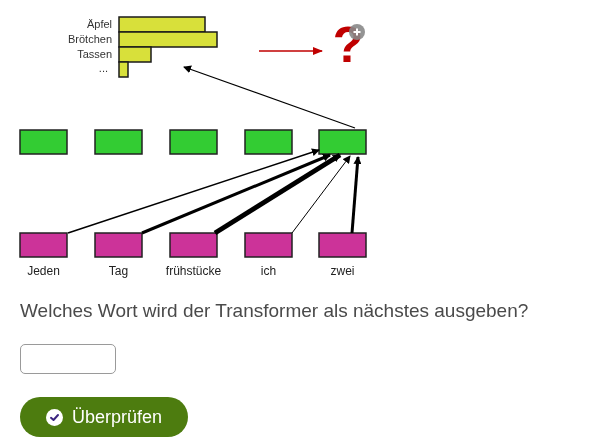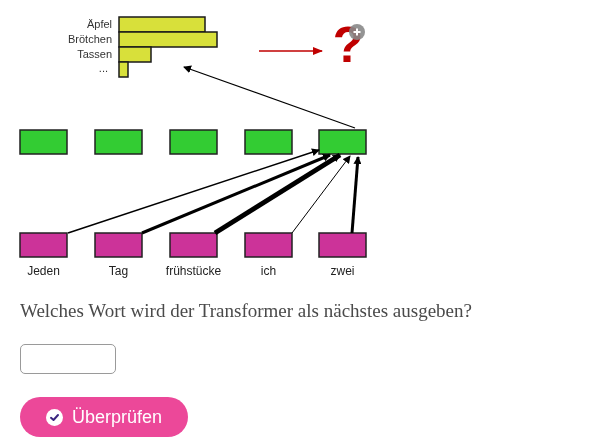--- a/index.html
+++ b/index.html
@@ -1,20 +1,20 @@
 <!DOCTYPE html>
 <html><head>
 <meta charset="utf-8">
 <style>
   html, body { margin: 0; padding: 0; background: #ffffff; }
   body { width: 600px; height: 445px; position: relative; overflow: hidden; font-family: "Liberation Sans", sans-serif; }
   #diagram { position: absolute; left: 0; top: 0; width: 600px; height: 285px; }
-  .question { position: absolute; left: 20px; top: 300px; font-size: 19px; color: #4a4a4a; white-space: nowrap; font-family: Liberation Serif, serif; }
+  .question { position: absolute; left: 20px; top: 300px; font-size: 19px; color: #4a4a4a; white-space: nowrap; }
   .answer-input { position: absolute; left: 20px; top: 344px; width: 96px; height: 30px; border: 1px solid #9a9a9a; border-radius: 5px; box-sizing: border-box; background: #fff; font-size: 15px; padding: 0 6px; }
-  .check-button { position: absolute; left: 20px; top: 397px; width: 168px; height: 40px; border-radius: 20px; background: #ec4899; color: #fff; border: none; display: flex; align-items: center; justify-content: center; gap: 9px; font-size: 18px; font-family: "Liberation Sans", sans-serif; cursor: pointer; }
+  .check-button { position: absolute; left: 20px; top: 397px; width: 168px; height: 40px; border-radius: 20px; background: #4d7c0f; color: #fff; border: none; display: flex; align-items: center; justify-content: center; gap: 9px; font-size: 18px; font-family: "Liberation Sans", sans-serif; cursor: pointer; }
   .check-icon { width: 17px; height: 17px; border-radius: 50%; background: #fff; display: inline-flex; align-items: center; justify-content: center; }
 </style>
 </head>
 <body>
 
 <svg id="diagram" viewBox="0 0 600 285" width="600" height="285" xmlns="http://www.w3.org/2000/svg">
   <defs>
     <marker id="ah" markerWidth="8" markerHeight="8" refX="7" refY="4" orient="auto" markerUnits="userSpaceOnUse">
       <path d="M0,0 L8,4 L0,8 z" fill="#000"></path>
     </marker>

